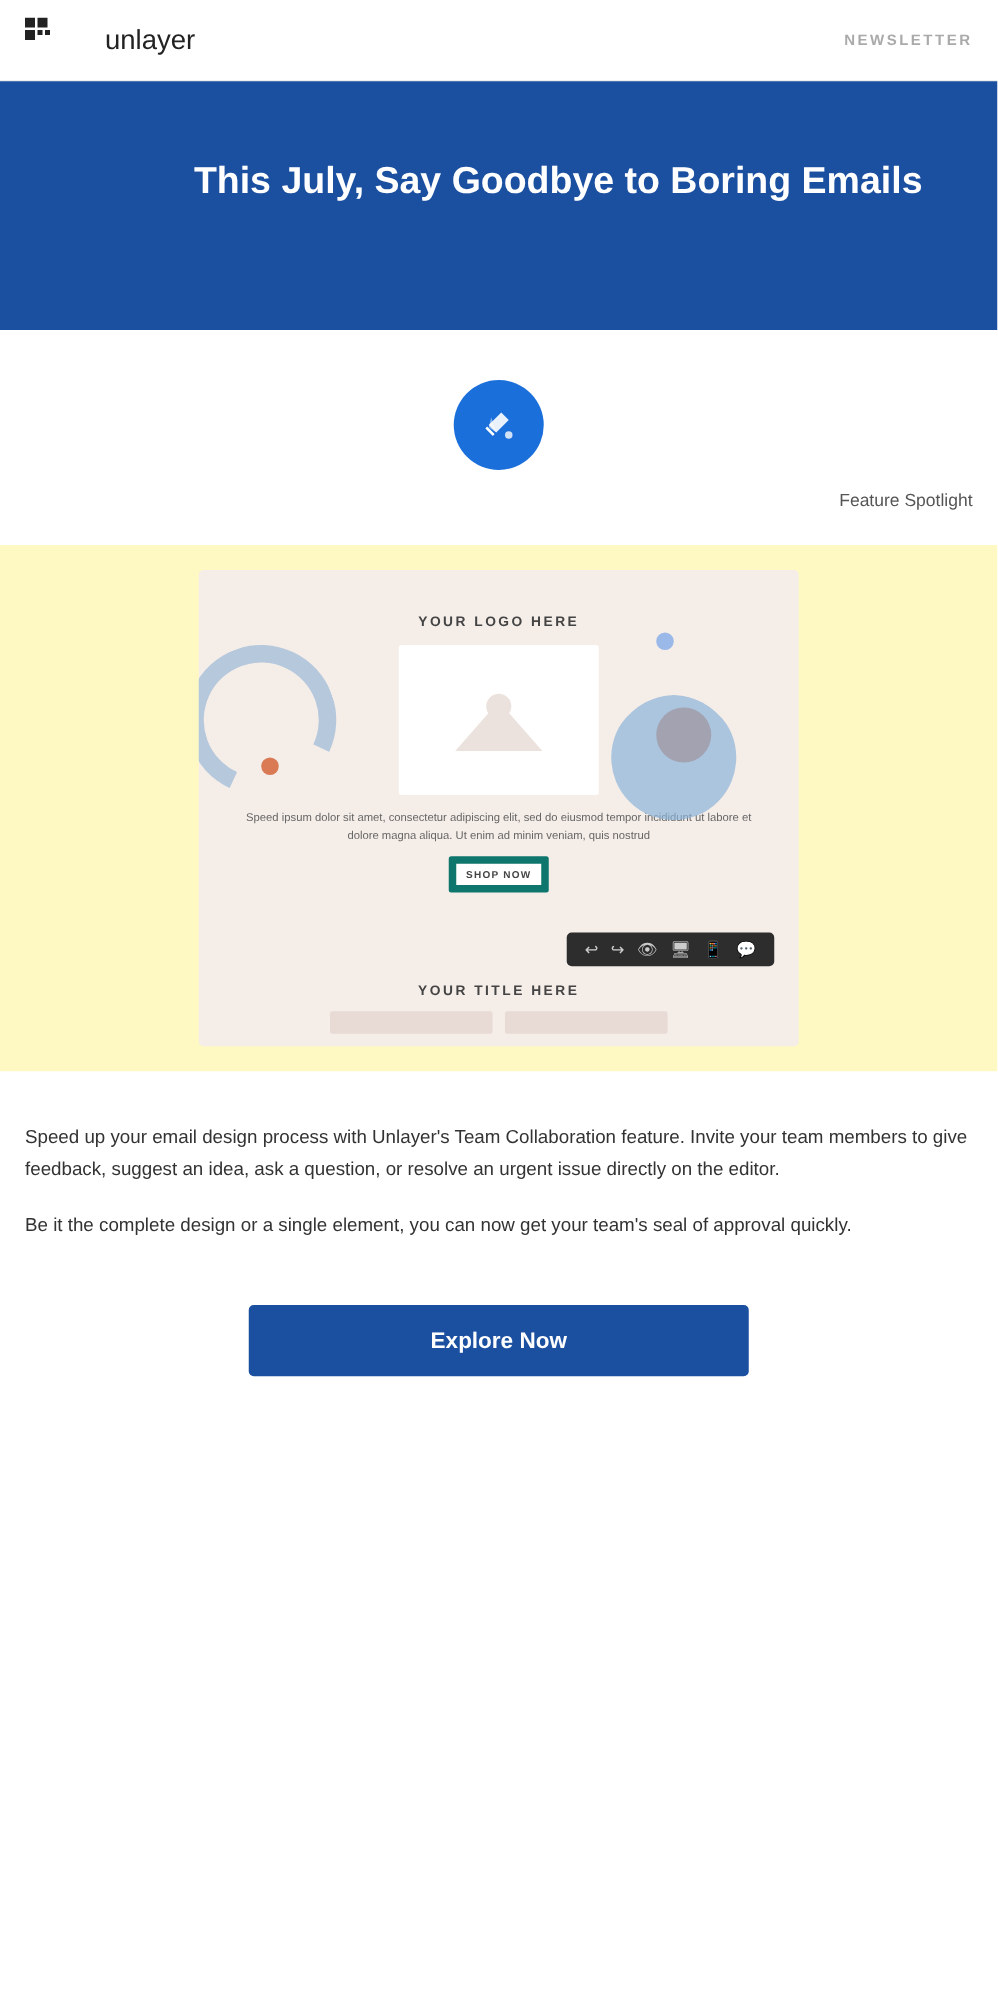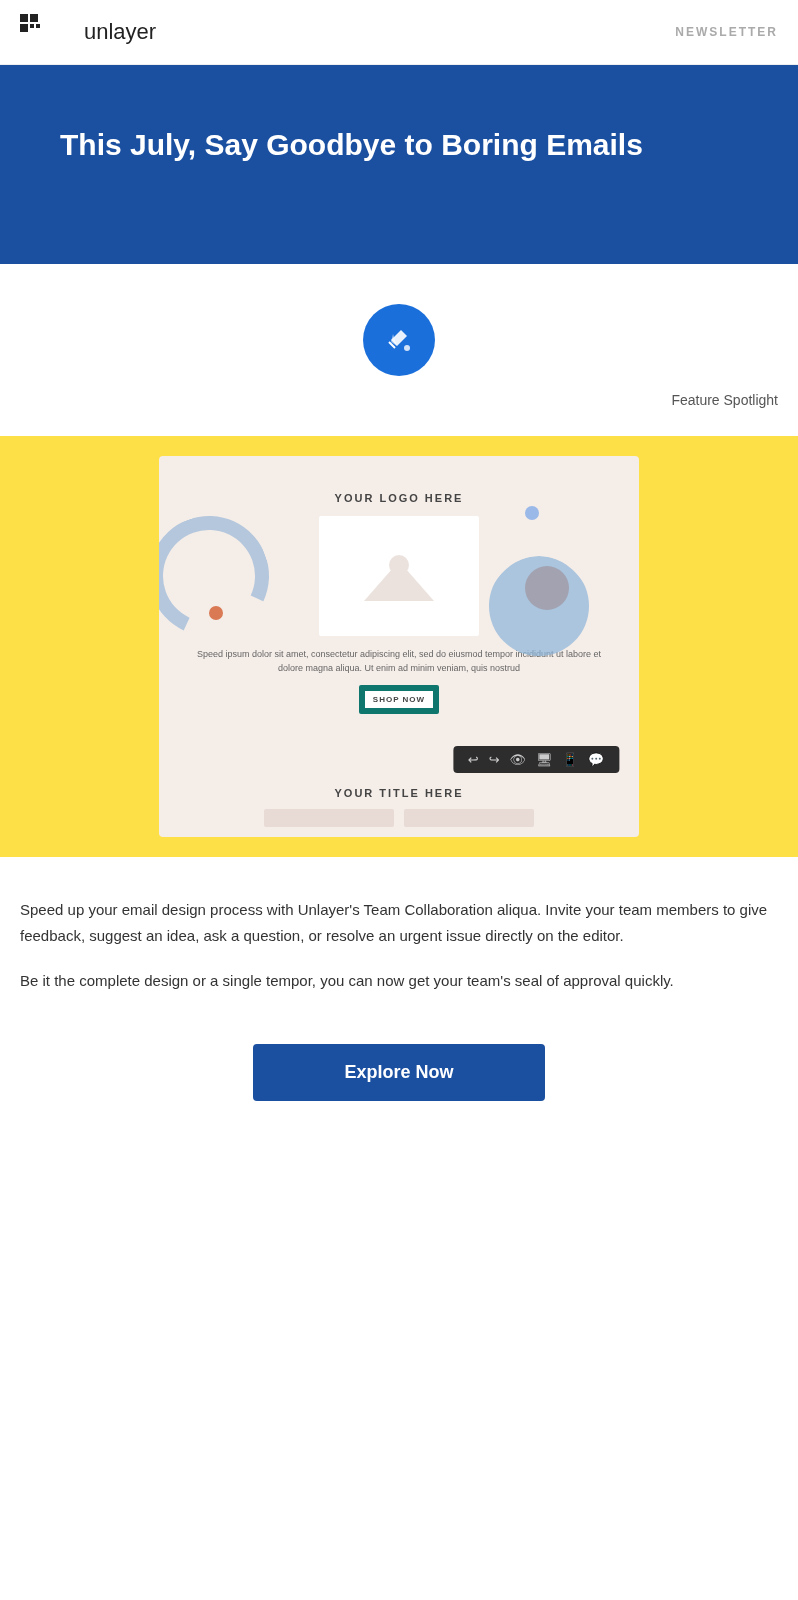--- a/index.html
+++ b/index.html
@@ -38,21 +38,21 @@
       font-size: 12px;
       color: #aaa;
       letter-spacing: 2px;
       font-weight: 600;
     }
 
     
     .hero {
       background: #1b4fa0;
       padding: 60px 60px 80px 60px;
-      text-align: left;
+      text-align: right;
     }
     .hero-title {
       color: #ffffff;
       font-size: 30px;
       font-weight: 700;
       margin-bottom: 20px;
       line-height: 1.3;
     }
     .hero-subtitle {
       color: #ffffff;
@@ -85,21 +85,21 @@
     }
     .feature-title {
       font-size: 28px;
       font-weight: 700;
       color: #111;
       margin-bottom: 24px;
     }
 
     
     .template-preview-area {
-      background: #fde047;
+      background: #fef9c3;
       padding: 20px 10px;
       margin: 0 0 20px 0;
     }
     .template-preview-inner {
       background: #f5ede8;
       border-radius: 4px;
       padding: 20px 20px 0 20px;
       max-width: 480px;
       margin: 0 auto;
       position: relative;
@@ -264,21 +264,21 @@
       text-align: center;
       background: #fff;
     }
     .cta-button {
       display: inline-block;
       background: #1b4fa0;
       color: #fff;
       font-size: 18px;
       font-weight: 700;
       padding: 18px 0;
-      width: 292px;
+      width: 400px;
       border-radius: 4px;
       border: none;
       cursor: pointer;
       text-align: center;
     }
 
     
     .mountain-svg {
       opacity: 0.3;
     }
@@ -350,19 +350,19 @@
 
     <div class="template-title-area">YOUR TITLE HERE</div>
     <div class="template-footer-bars">
       <div class="footer-bar"></div>
       <div class="footer-bar"></div>
     </div>
   </div>
 </div>
 
 <div class="body-text-section">
-  <p class="body-paragraph">Speed up your email design process with Unlayer's Team Collaboration aliqua. Invite your team members to give feedback, suggest an idea, ask a question, or resolve an urgent issue directly on the editor.</p>
-  <p class="body-paragraph">Be it the complete design or a single tempor, you can now get your team's seal of approval quickly.</p>
+  <p class="body-paragraph">Speed up your email design process with Unlayer's Team Collaboration feature. Invite your team members to give feedback, suggest an idea, ask a question, or resolve an urgent issue directly on the editor.</p>
+  <p class="body-paragraph">Be it the complete design or a single element, you can now get your team's seal of approval quickly.</p>
 </div>
 
 <div class="cta-section">
   <button class="cta-button">Explore Now</button>
 </div>
 
 </body></html>

